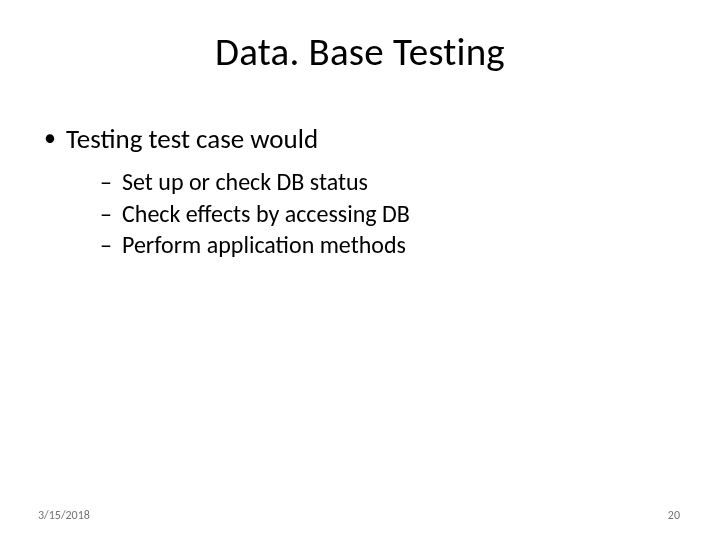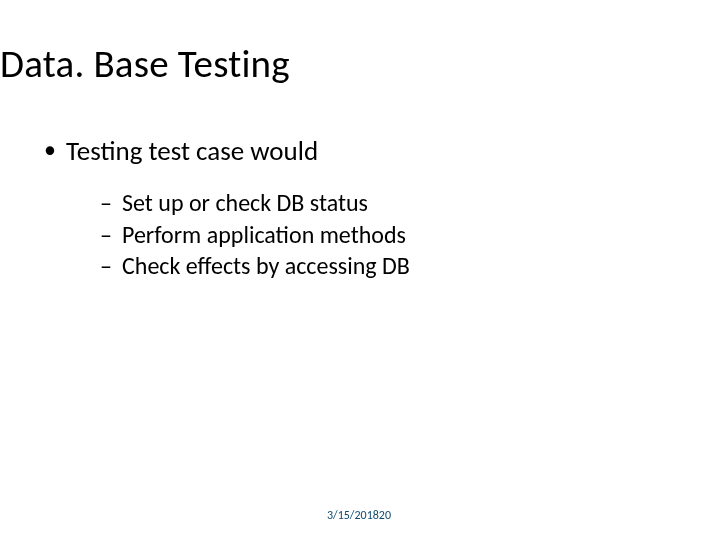--- a/index.html
+++ b/index.html
@@ -10,24 +10,24 @@
     body {
       width: 720px;
       height: 540px;
       background: #ffffff;
       font-family: Calibri, 'Segoe UI', Arial, sans-serif;
       color: #000000;
       position: relative;
       overflow: hidden;
     }
     .slide-title {
-      text-align: left;
+      text-align: center;
       font-size: 39px;
       font-weight: 400;
-      padding-top: 40px;
+      padding-top: 28px;
       letter-spacing: 0.2px;
     }
     .content {
       padding: 48px 38px 0 38px;
     }
     .bullet-list {
       list-style: none;
     }
     .bullet-item {
       font-size: 27px;
@@ -38,21 +38,21 @@
     }
     .bullet-item::before {
       content: "•";
       position: absolute;
       left: 6px;
       top: 0;
       font-size: 24px;
     }
     .sub-list {
       list-style: none;
-      margin-top: 20px;
+      margin-top: 11px;
       margin-left: 32px;
     }
     .sub-item {
       font-size: 24px;
       line-height: 1.28;
       position: relative;
       padding-left: 24px;
       margin-bottom: 1px;
     }
     .sub-item::before {
@@ -60,39 +60,39 @@
       position: absolute;
       left: 2px;
       top: 0;
     }
     .footer {
       position: absolute;
       bottom: 18px;
       left: 0;
       right: 0;
       display: flex;
-      justify-content: center;
+      justify-content: space-between;
       padding: 0 40px 0 38px;
       font-size: 12px;
-      color: #0c4a6e;
+      color: #737373;
     }
   </style>
 </head>
 <body>
 
 <h1 class="slide-title">Data. Base Testing</h1>
 
 <div class="content">
   <ul class="bullet-list">
     <li class="bullet-item">
       <span>Testing test case would</span>
       <ul class="sub-list">
         <li class="sub-item">Set up or check DB status</li>
+        <li class="sub-item">Check effects by accessing DB</li>
         <li class="sub-item">Perform application methods</li>
-        <li class="sub-item">Check effects by accessing DB</li>
       </ul>
     </li>
   </ul>
 </div>
 
 <div class="footer">
   <span>3/15/2018</span>
   <span>20</span>
 </div>
 

